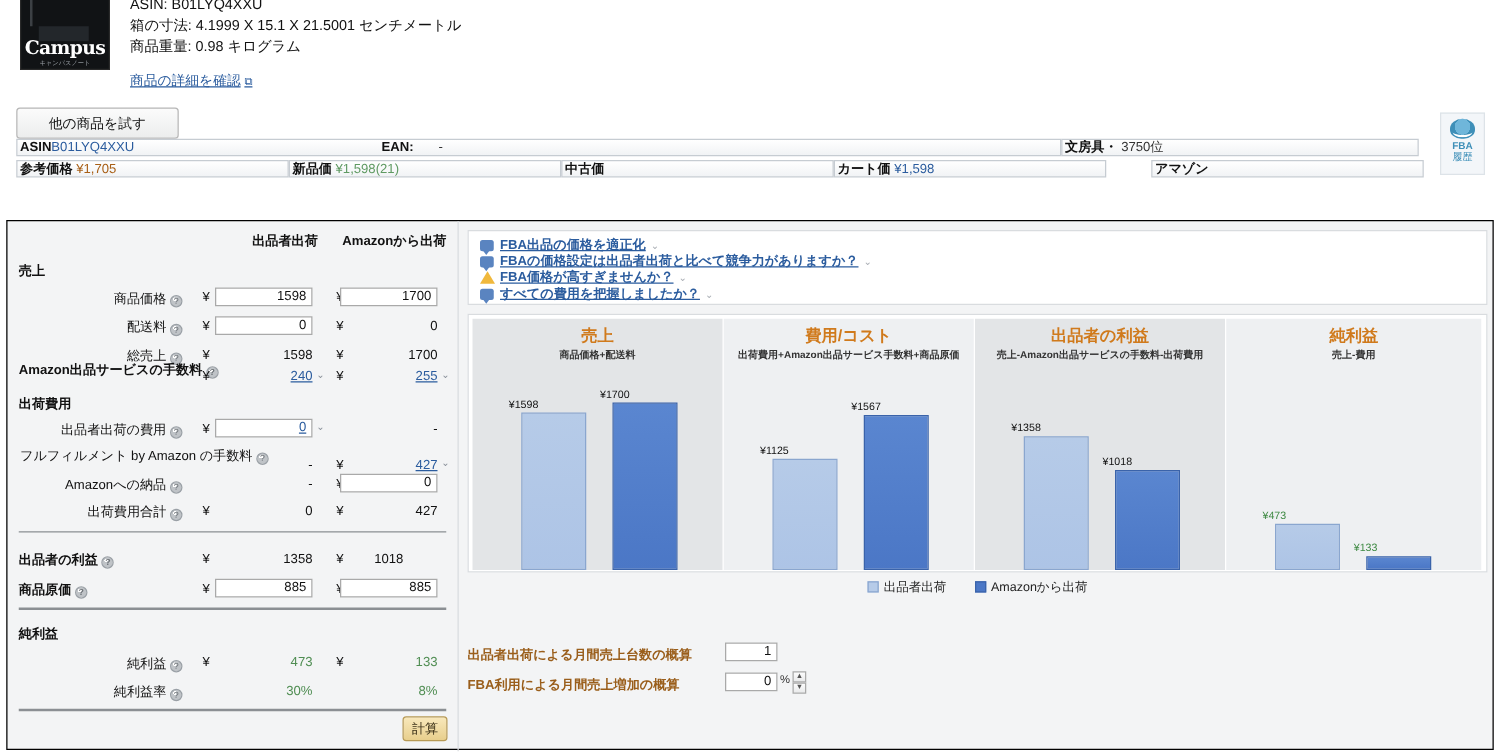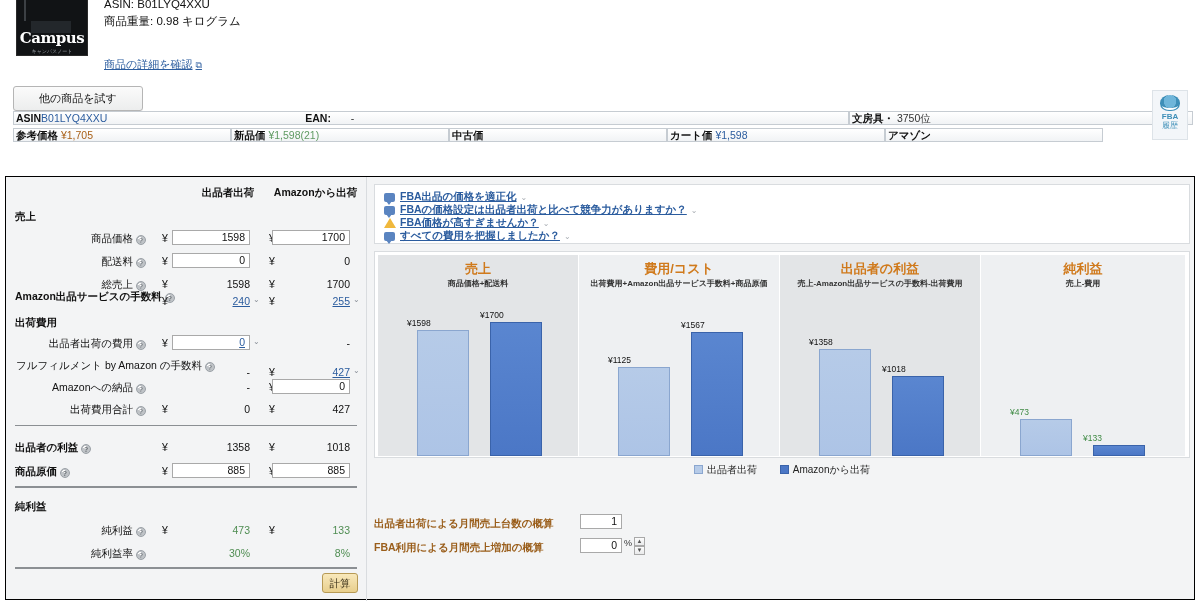--- a/index.html
+++ b/index.html
@@ -259,35 +259,36 @@
 
   <div id="top-area">
     <div id="product-thumb">
       <div class="stripe"></div>
       <div class="blk"></div>
       <div class="brand">Campus</div>
       <div class="sub">キャンパスノート</div>
     </div>
     <div id="product-meta">
       <div class="line">ASIN: B01LYQ4XXU</div>
+      <div class="line">箱の寸法: 4.1999 X 15.1 X 21.5001 センチメートル</div>
       <div class="line">商品重量: 0.98 キログラム</div>
     </div>
     <div id="detail-link"><span>商品の詳細を確認</span><span class="ext">⧉</span></div>
     <div id="try-other-btn">他の商品を試す</div>
   </div>
 
   <div id="asin-bar">
     <div class="cellbox" style="left:0;width:836px;">
       <span class="lbl">ASIN</span><span class="val">B01LYQ4XXU</span>
       <span style="display:inline-block;width:190px;"></span>
       <span class="lbl">EAN:</span>
       <span style="display:inline-block;width:14px;"></span>
       <span class="valdark">-</span>
     </div>
-    <div class="cellbox" style="left:836px;width:344px;">
+    <div class="cellbox" style="left:836px;width:286px;">
       <span class="lbl">文房具・</span>
       <span class="valdark">3750位</span>
     </div>
   </div>
 
   <div id="price-bar">
     <div class="cellbox" style="left:0;width:218px;">
       <span class="lbl">参考価格</span>
       <span class="valorange">¥1,705</span>
     </div>
@@ -296,21 +297,21 @@
       <span class="valgreen">¥1,598(21)</span>
     </div>
     <div class="cellbox" style="left:436px;width:218px;">
       <span class="lbl">中古価</span>
       <span class="valdark"></span>
     </div>
     <div class="cellbox" style="left:654px;width:218px;">
       <span class="lbl">カート価</span>
       <span class="val">¥1,598</span>
     </div>
-    <div class="cellbox" style="left:872px;width:218px;">
+    <div class="cellbox" style="left:908px;width:218px;">
       <span class="lbl">アマゾン</span>
       <span class="valdark"></span>
     </div>
   </div>
 
   <div id="fba-badge">
     <div class="globe"></div>
     <div class="t1">FBA</div>
     <div class="t2">履歴</div>
   </div>
@@ -374,21 +375,21 @@
       <div class="readval" style="left:166px;top:226px;width:78px;">0</div>
       <div class="yen" style="left:263px;top:226px;">¥</div>
       <div class="readval" style="left:266px;top:226px;width:78px;">427</div>
 
       <div class="hr" style="top:248px;"></div>
 
       <div class="rowlabel bold" style="left:9px;top:264px;width:100px;text-align:left;"><span>出品者の利益</span><span class="help">?</span></div>
       <div class="yen" style="left:156px;top:264px;">¥</div>
       <div class="readval" style="left:166px;top:264px;width:78px;">1358</div>
       <div class="yen" style="left:263px;top:264px;">¥</div>
-      <div class="readval" style="left:266px;top:264px;width:78px;">1018</div>
+      <div class="readval" style="left:266px;top:264px;width:78px;text-align:center;">1018</div>
 
       <div class="rowlabel bold" style="left:9px;top:288px;width:100px;text-align:left;"><span>商品原価</span><span class="help">?</span></div>
       <div class="yen" style="left:156px;top:288px;">¥</div>
       <div class="inputbox" style="left:166px;top:286px;width:78px;">885</div>
       <div class="yen" style="left:263px;top:288px;">¥</div>
       <div class="inputbox" style="left:266px;top:286px;width:78px;">885</div>
 
       <div class="hr" style="top:309px;border-top:2px solid #8b8f93;"></div>
 
       <div class="sect-head" style="top:323px;">純利益</div>

